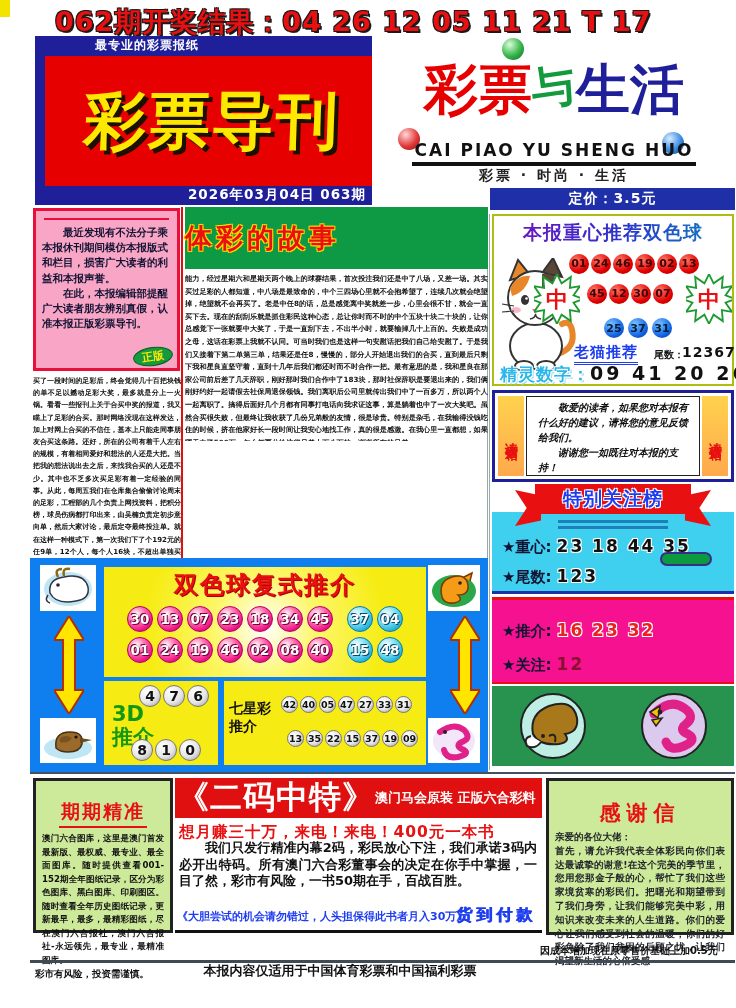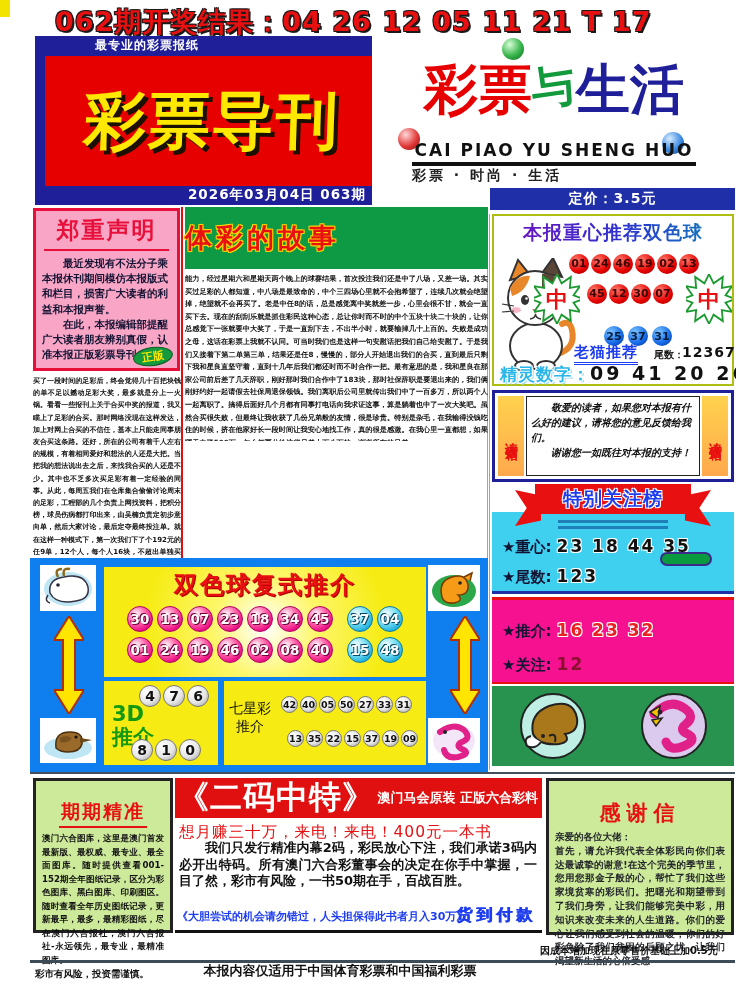--- a/index.html
+++ b/index.html
@@ -26,21 +26,21 @@
   .logo-row{left:10px;top:18px;width:344px;text-align:center;white-space:nowrap;}
   .logo-p1{color:#E60000;font-size:54px;font-weight:bold;}
   .logo-p2{color:#129A3C;font-size:44px;font-weight:bold;display:inline-block;transform:rotate(-8deg) translateY(-6px);}
   .logo-p3{color:#1F1F99;font-size:54px;font-weight:bold;margin-top:7px;}
   .logo-ball{border-radius:50%;width:22px;height:22px;}
   .ball-green{background:radial-gradient(circle at 35% 30%,#d8ffd8,#36b34a 55%,#0c6a22);}
   .ball-red2{background:radial-gradient(circle at 35% 30%,#ffd8d8,#e23a3a 55%,#8a0c0c);}
   .ball-blue2{background:radial-gradient(circle at 35% 30%,#d8ecff,#3a8ae2 55%,#0c3e8a);}
   .pinyin{left:40px;top:104px;width:284px;text-align:center;font-size:17px;font-weight:bold;letter-spacing:2px;color:#111;
     border-bottom:4px solid #111;padding-bottom:2px;white-space:nowrap;}
-  .logo-slogan{left:40px;top:131px;width:284px;text-align:left;font-size:14px;font-weight:bold;color:#222;letter-spacing:3px;}
+  .logo-slogan{left:40px;top:131px;width:284px;text-align:center;font-size:14px;font-weight:bold;color:#222;letter-spacing:3px;}
 
   .price-bar{left:490px;top:188px;width:245px;height:22px;background:#1F2FA8;color:#fff;font-size:14px;font-weight:bold;
     display:flex;align-items:center;justify-content:center;letter-spacing:1px;}
 
   
   .vline-red{left:181px;top:207px;width:2px;height:351px;background:#E01010;}
   .vline-gray{left:487px;top:214px;width:3px;height:556px;border-left:1px solid #9aa;border-right:1px solid #9aa;}
 
   
   .decl{left:33px;top:208px;width:147px;height:163px;background:#F9A6C6;border:3px solid #E8103A;padding:4px 6px;}
@@ -59,39 +59,39 @@
     text-shadow:1px 1px 0 #FFD700,-1px -1px 0 #FFD700,1px -1px 0 #FFD700,-1px 1px 0 #FFD700;}
   .story-body{left:185px;top:273px;width:303px;height:168px;font-size:7.2px;line-height:12.6px;font-weight:bold;color:#111;
     text-align:justify;overflow:hidden;}
 
   
   .rec-box{left:492px;top:214px;width:242px;height:172px;background:#fff;border:2px solid #ADBD12;}
   .rec-title{position:absolute;left:0;top:4px;width:100%;text-align:center;font-size:19px;font-weight:bold;letter-spacing:1px;
     background:linear-gradient(90deg,#7A0FBF,#2A35CE 55%,#0E86B8);-webkit-background-clip:text;background-clip:text;color:transparent;}
   .ball{display:inline-flex;align-items:center;justify-content:center;border-radius:50%;font-weight:bold;}
   .rec-red{width:20px;height:20px;background:radial-gradient(circle at 35% 30%,#ff7a6a,#E60000 60%,#8f0000);color:#3d0202;font-size:11px;margin:0 1px;}
-  .rec-blue{width:20px;height:20px;background:radial-gradient(circle at 35% 30%,#7ac4ff,#1468E6 60%,#0a2e8f);color:#021c3d;font-size:11px;margin:12px 2px;}
+  .rec-blue{width:20px;height:20px;background:radial-gradient(circle at 35% 30%,#7ac4ff,#1468E6 60%,#0a2e8f);color:#021c3d;font-size:11px;margin:4px 2px;}
   .rec-row1{left:74px;top:36px;}
   .rec-row2{left:92px;top:66px;}
   .rec-row3{left:108px;top:98px;}
   .hit-star{width:46px;height:50px;}
   .cat-wrap{left:2px;top:42px;}
   .laomao{left:80px;top:127px;color:#1E3CF0;font-size:15px;font-weight:bold;border-bottom:3px double #1E3CF0;letter-spacing:1px;}
   .tail-lab{left:160px;top:132px;font-size:10px;font-weight:bold;color:#111;}
   .tail-val{left:188px;top:128px;font-size:14px;font-weight:bold;color:#111;letter-spacing:1px;}
   .spirit{left:6px;top:146px;white-space:nowrap;}
   .spirit-lab{color:#29B6E8;font-size:17px;font-weight:bold;letter-spacing:1px;
     text-shadow:1px 1px 0 #fff,-1px -1px 0 #fff,1px -1px 0 #fff,-1px 1px 0 #fff, 2px 2px 0 #9adef5;}
   .spirit-val{color:#111;font-size:19px;font-weight:bold;letter-spacing:3px;}
 
   
   .mailbox{left:492px;top:390px;width:242px;height:92px;background:#fff;border:3px solid #1F1F99;display:flex;padding:3px;}
   .mail-side{width:26px;background:linear-gradient(#FFD24D,#FFA94D);color:#E81010;font-weight:bold;font-size:13px;
     writing-mode:vertical-rl;text-orientation:upright;display:flex;align-items:center;justify-content:center;letter-spacing:2px;}
-  .mail-center{flex:1;border:1px solid #222;margin:0 2px;padding:3px 4px;}
+  .mail-center{flex:1;border:1px solid #222;margin:0 2px;padding:3px 11px;}
   .mail-center p{margin:0;font-size:10px;line-height:1.5;font-weight:bold;color:#111;text-indent:2em;font-style:italic;}
 
   
   .ribbon{left:535px;top:484px;width:156px;height:30px;background:#E81010;display:flex;align-items:center;justify-content:center;z-index:5;}
   .ribbon:before,.ribbon:after{content:"";position:absolute;top:6px;width:26px;height:36px;background:#E81010;z-index:-1;}
   .ribbon:before{left:-20px;clip-path:polygon(0 0,100% 15%,100% 85%,0 100%,45% 50%);}
   .ribbon:after{right:-20px;clip-path:polygon(100% 0,0 15%,0 85%,100% 100%,55% 50%);}
   .ribbon-text{color:#1E3CF0;font-size:19px;font-weight:bold;letter-spacing:1px;
     text-shadow:1px 1px 0 #fff,-1px -1px 0 #fff,1px -1px 0 #fff,-1px 1px 0 #fff;}
   .cyan-box{left:492px;top:512px;width:242px;height:82px;background:#3FD0F0;border-bottom:3px solid #1F2FA8;}
@@ -120,38 +120,38 @@
   .cmp-blue{width:26px;height:26px;background:radial-gradient(circle at 35% 30%,#ffffff,#7ee0f2 40%,#12AADC 80%);
     border:1px solid #0a7aa0;color:#fff;font-size:13.5px;margin:0 2px;text-shadow:1px 1px 0 #044a66,-1px -1px 0 #044a66;}
   .gapball{display:inline-block;width:10px;}
   .d3-panel{position:absolute;left:74px;top:123px;width:114px;height:84px;background:#F6EC13;}
   .d3-label{position:absolute;left:8px;top:22px;font-size:21px;line-height:1.1;font-weight:bold;color:#13980F;}
   .w-ball{background:radial-gradient(circle at 35% 30%,#ffffff,#e6e6e6 55%,#9a9a9a);border:1px solid #777;color:#111;}
   .d3b{width:22px;height:22px;font-size:14px;margin:0 1px;}
   .d3-row1{position:absolute;right:8px;top:4px;}
   .d3-row2{position:absolute;right:16px;bottom:4px;}
   .qxc-panel{position:absolute;left:194px;top:123px;width:202px;height:84px;background:#F6EC13;}
-  .qxc-label{position:absolute;left:5px;top:18px;font-size:14px;line-height:1.3;font-weight:normal;color:#111;text-align:center;}
+  .qxc-label{position:absolute;left:5px;top:18px;font-size:14px;line-height:1.3;font-weight:bold;color:#111;text-align:left;}
   .qb{width:17px;height:17px;font-size:9.5px;margin:0 1px;}
   .qxc-row1{position:absolute;left:56px;top:12px;white-space:nowrap;}
   .qxc-row2{position:absolute;left:62px;top:46px;white-space:nowrap;}
   .uparrow{position:absolute;}
 
   
   .bottom-rule{left:30px;top:772px;width:705px;height:2px;background:#44505c;}
   .lime-box{background:#CDE99A;border:3px solid #222;padding:17px 6px;}
   .precise{left:33px;top:778px;width:140px;height:155px;}
   .lime-title{text-align:center;color:#E81010;font-size:19px;font-weight:bold;letter-spacing:2px;border-bottom:2px solid #E81010;
     width:fit-content;margin:1px auto 4px;padding:0 2px 1px;}
   .precise-body{font-size:8.6px;line-height:13.5px;font-weight:bold;color:#111;text-align:justify;}
   .adzone{left:175px;top:778px;width:367px;height:155px;background:#fff;border-bottom:3px solid #111;}
   .ad-banner{position:absolute;left:0;top:0;width:100%;height:40px;background:#E01010;display:flex;align-items:center;}
   .ad-banner-title{color:#fff;font-size:32px;font-weight:bold;white-space:nowrap;letter-spacing:1px;padding-left:2px;}
-  .ad-banner-side{margin-left:auto;padding-right:4px;color:#fff;font-size:13px;font-weight:bold;line-height:1.25;white-space:nowrap;}
-  .ad-line1{position:absolute;left:4px;top:44px;color:#E81010;font-size:15.5px;font-weight:normal;letter-spacing:1px;white-space:nowrap;}
+  .ad-banner-side{margin-left:auto;padding-right:11px;color:#fff;font-size:13px;font-weight:bold;line-height:1.25;white-space:nowrap;}
+  .ad-line1{position:absolute;left:4px;top:44px;color:#E81010;font-size:15.5px;font-weight:bold;letter-spacing:1px;white-space:nowrap;}
   .ad-body{position:absolute;left:4px;top:62px;width:358px;font-size:13px;line-height:16.5px;font-weight:bold;color:#111;
     text-indent:2em;text-align:justify;margin:0;}
   .ad-line3{position:absolute;left:2px;bottom:6px;color:#1E3CF0;font-size:11px;font-weight:bold;white-space:nowrap;}
   .ad-cod{position:absolute;right:6px;bottom:4px;color:#1E3CF0;font-size:16px;font-weight:bold;letter-spacing:4px;
     border-bottom:0;text-shadow:1px 0 0 #1E3CF0;}
   .thanks{left:546px;top:778px;width:188px;height:157px;}
   .thanks-title{text-align:center;color:#E81010;font-size:21px;font-weight:bold;letter-spacing:6px;margin:1px 0 3px;}
   .thanks p{margin:0;font-size:9.5px;line-height:13.8px;font-weight:bold;color:#22252a;text-align:justify;}
 
   
@@ -186,21 +186,20 @@
     <div class="abs pinyin">CAI PIAO YU SHENG HUO</div>
     <div class="abs logo-slogan">彩票 · 时尚 · 生活</div>
   </div>
 
   <div class="abs price-bar">定价：3.5元</div>
 
   <div class="abs vline-red"></div>
   <div class="abs vline-gray"></div>
 
   <div class="abs decl">
-    <div class="decl-title">郑重声明</div>
     <div class="decl-rule"></div>
     <p>最近发现有不法分子乘本报休刊期间模仿本报版式和栏目，损害广大读者的利益和本报声誉。</p>
     <p>在此，本报编辑部提醒广大读者朋友辨别真假，认准本报正版彩票导刊。</p>
     <span class="stamp">正版</span>
   </div>
 
   <div class="abs left-article">买了一段时间的足彩后，终会觉得几十百把块钱的单不足以撼动足彩大奖，最多就是分上一火锅。看看一些报刊上关于合买中奖的报道，我又瞄上了足彩的合买。那时网络没现在这样发达，加上对网上合买的不信任，基本上只能走同事朋友合买这条路。还好，所在的公司有着千人左右的规模，有着相同爱好和想法的人还是大把。当把我的想法说出去之后，来找我合买的人还是不少。其中也不乏多次买足彩有着一定经验的同事。从此，每周五我们在仓库集合偷偷讨论周末的足彩，工程部的几个负责上网找资料，把积分榜，球员伤病都打印出来，由吴楠负责定初步意向单，然后大家讨论，最后定夺最终投注单。就在这样一种模式下，第一次我们下了个192元的任9单，12个人，每个人16块，不超出单独买彩的</div>
 
   <div class="abs story-head">
     <span class="story-title">体彩的故事</span>
@@ -365,21 +364,21 @@
     <div class="d3-panel">
       <div class="d3-label prewrap">3D
 推介</div>
       <div class="d3-row1"><span class="ball w-ball d3b">4</span><span class="ball w-ball d3b">7</span><span class="ball w-ball d3b">6</span></div>
       <div class="d3-row2"><span class="ball w-ball d3b">8</span><span class="ball w-ball d3b">1</span><span class="ball w-ball d3b">0</span></div>
     </div>
 
     <div class="qxc-panel">
       <div class="qxc-label prewrap">七星彩
 推介</div>
-      <div class="qxc-row1"><span class="ball w-ball qb">42</span><span class="ball w-ball qb">40</span><span class="ball w-ball qb">05</span><span class="ball w-ball qb">50</span><span class="ball w-ball qb">27</span><span class="ball w-ball qb">33</span><span class="ball w-ball qb">31</span></div>
+      <div class="qxc-row1"><span class="ball w-ball qb">42</span><span class="ball w-ball qb">40</span><span class="ball w-ball qb">05</span><span class="ball w-ball qb">47</span><span class="ball w-ball qb">27</span><span class="ball w-ball qb">33</span><span class="ball w-ball qb">31</span></div>
       <div class="qxc-row2"><span class="ball w-ball qb">13</span><span class="ball w-ball qb">35</span><span class="ball w-ball qb">22</span><span class="ball w-ball qb">15</span><span class="ball w-ball qb">37</span><span class="ball w-ball qb">19</span><span class="ball w-ball qb">09</span></div>
     </div>
   </div>
 
   <div class="abs bottom-rule"></div>
 
   <div class="abs lime-box precise">
     <div class="lime-title">期期精准</div>
     <div class="precise-body">澳门六合图库，这里是澳门首发最新版、最权威、最专业、最全面图库。随时提供查看001-152期全年图纸记录，区分为彩色图库、黑白图库、印刷图区。随时查看全年历史图纸记录，更新最早，最多，最精彩图纸，尽在澳门六合报社，澳门六合报社-永远领先，最专业，最精准图库。</div>
   </div>

